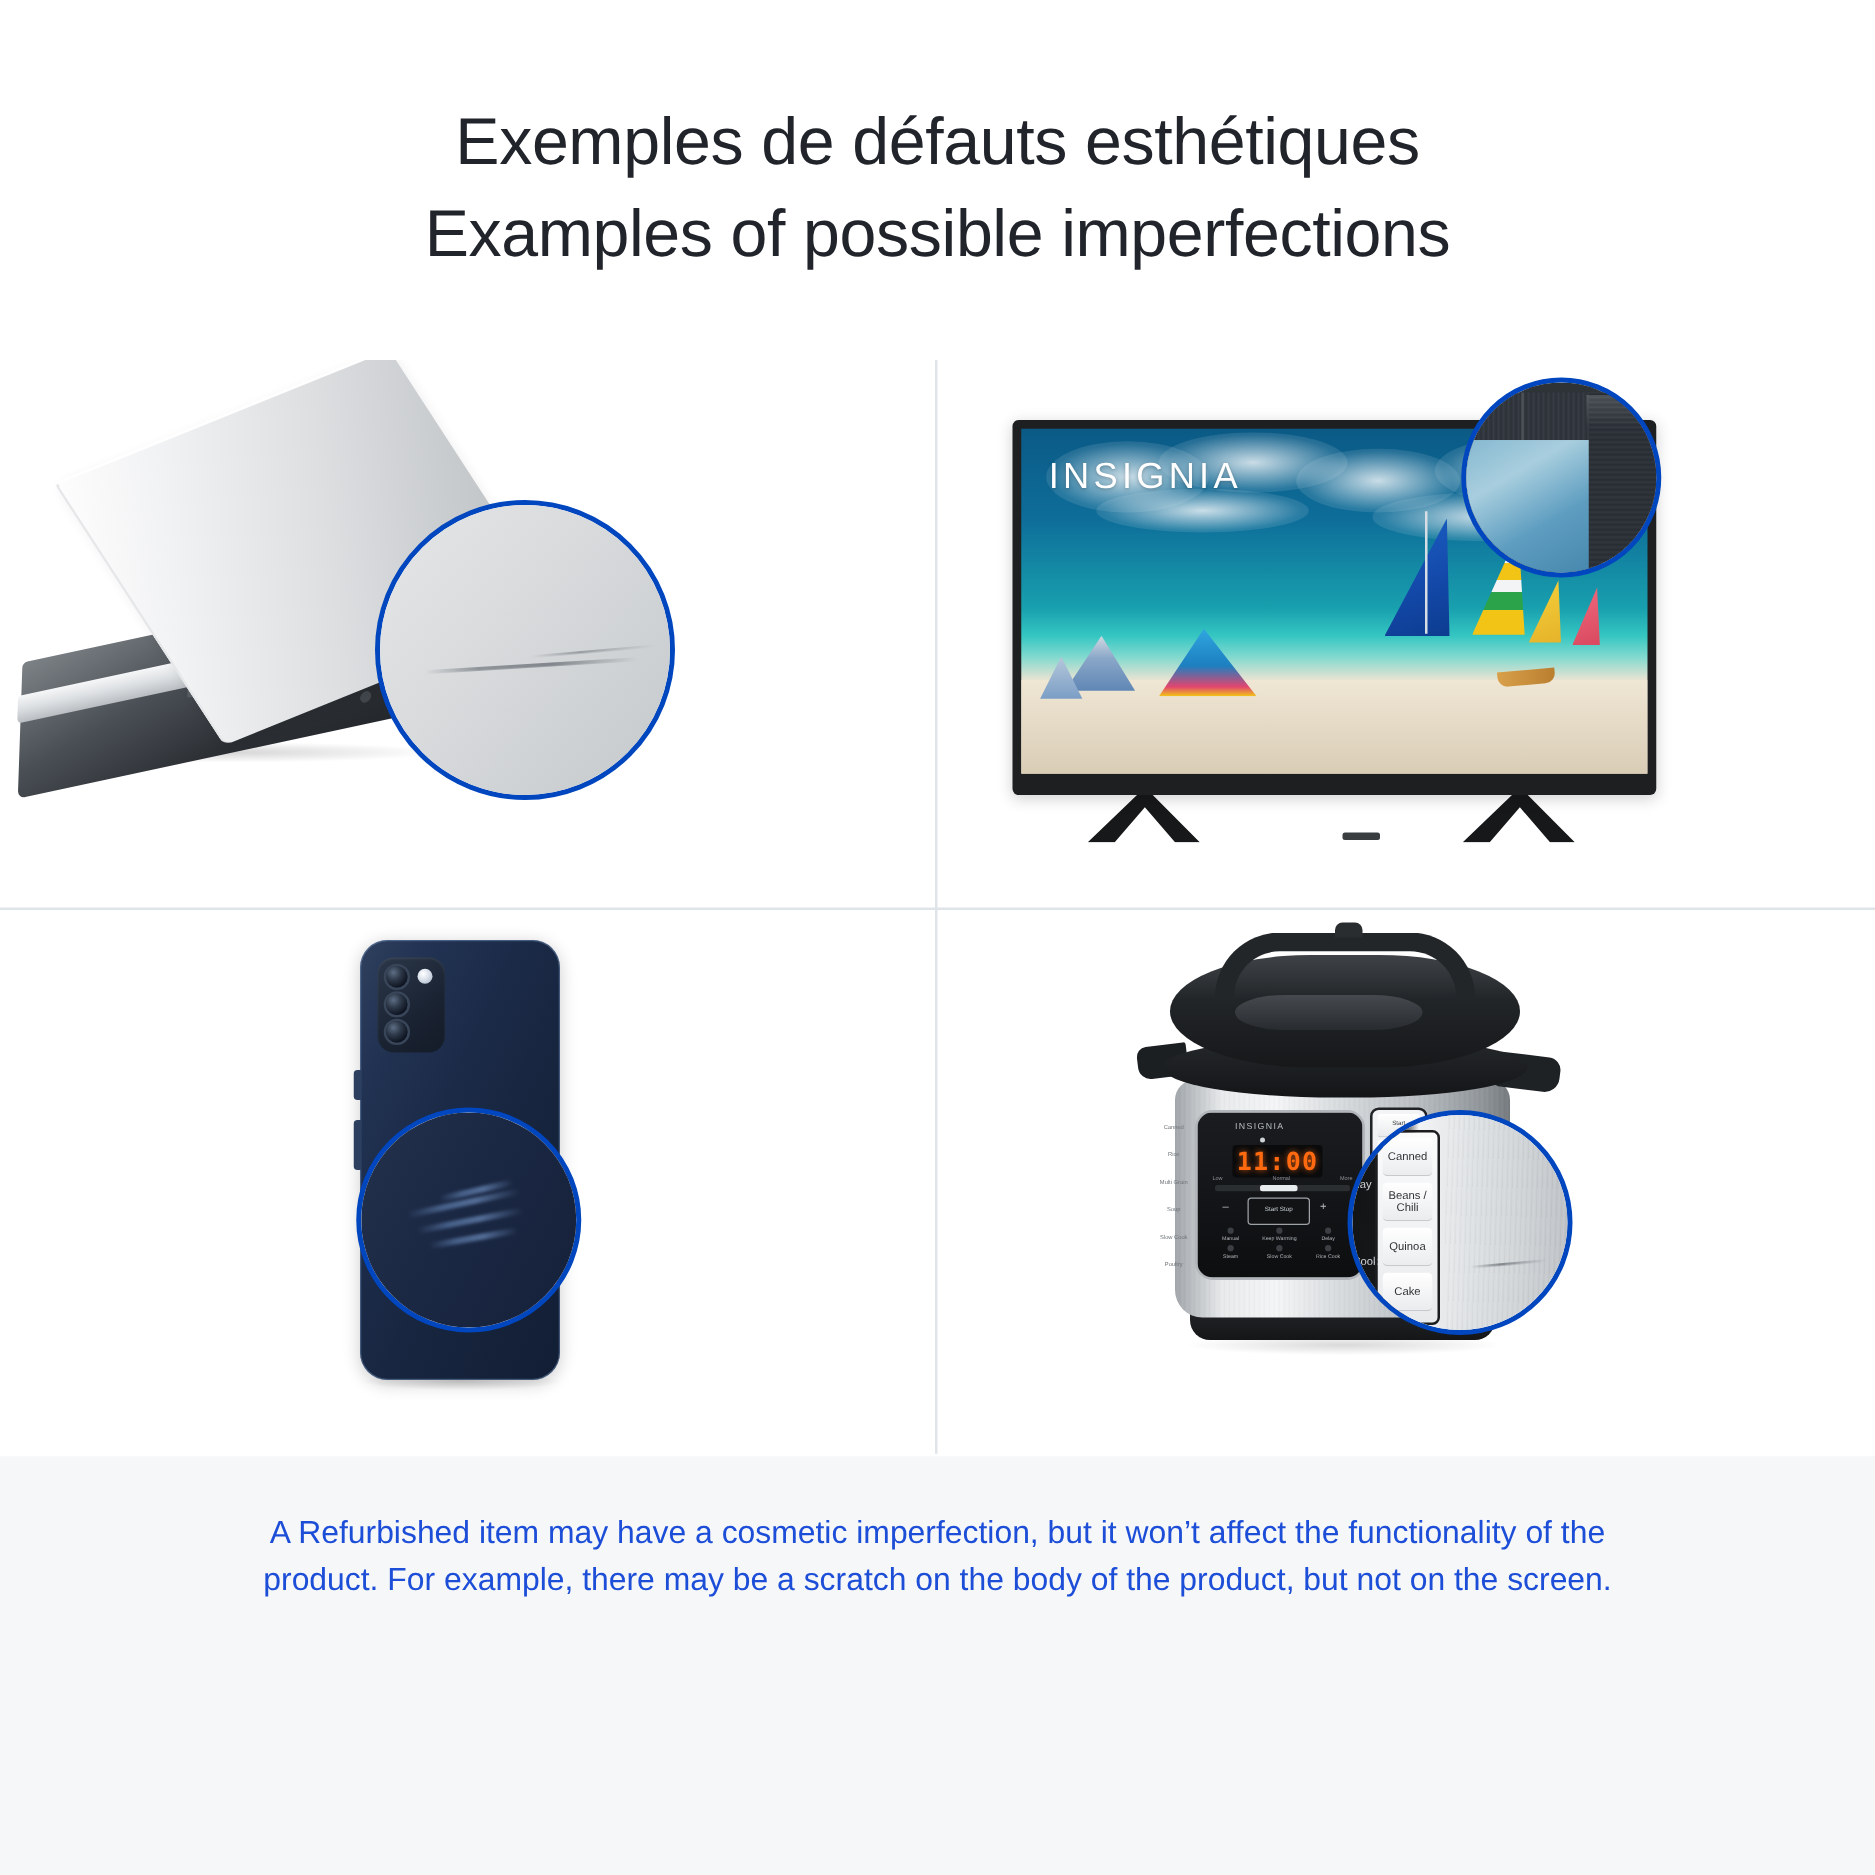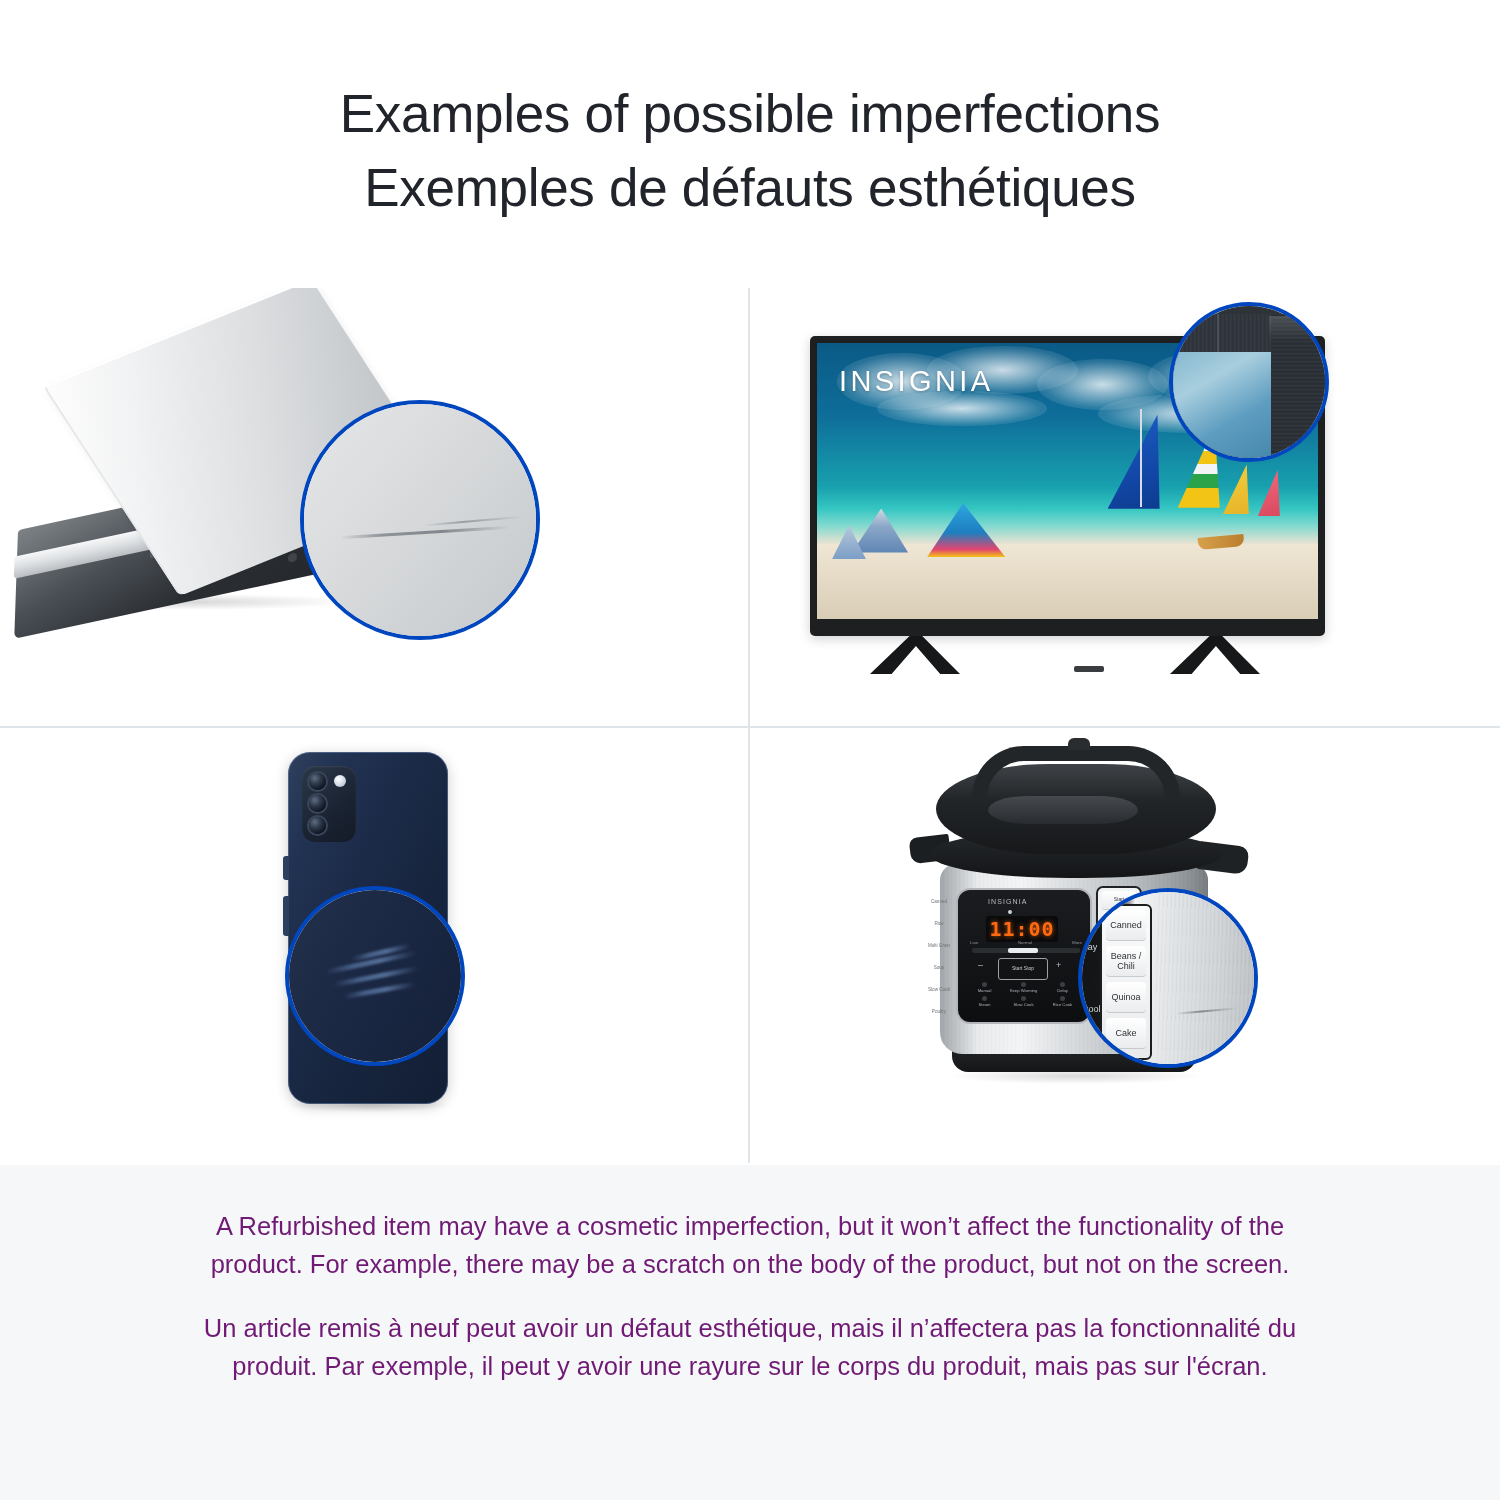--- a/index.html
+++ b/index.html
@@ -367,32 +367,32 @@
   .footer{
     position:absolute;left:0;top:1165px;width:1500px;height:335px;
     background:#f6f7f9;
     padding:42px 190px 0;
     box-sizing:border-box;
   }
   .para{
     text-align:center;
     font-size:25.5px;
     line-height:38px;
-    color:#701a75;
+    color:#1d4ed8;
     margin:0 0 26px;
   }
 </style>
 </head>
 <body>
 
 <div class="page">
 
   <div class="header">
+    <div class="title-line">Exemples de défauts esthétiques</div>
     <div class="title-line">Examples of possible imperfections</div>
-    <div class="title-line">Exemples de défauts esthétiques</div>
   </div>
 
   <div class="grid">
     <div class="v-divider"></div>
     <div class="h-divider"></div>
 
     <div class="cell cell-tl">
       <div class="cell-inner">
         <div class="laptop-wrap">
           <div class="laptop-shadow"></div>
@@ -611,16 +611,15 @@
             </div>
             <div class="zk-scratch"></div>
           </div>
         </div>
       </div>
     </div>
   </div>
 
   <div class="footer">
     <p class="para">A Refurbished item may have a cosmetic imperfection, but it won’t affect the functionality of the product. For example, there may be a scratch on the body of the product, but not on the screen.</p>
-    <p class="para">Un article remis à neuf peut avoir un défaut esthétique, mais il n’affectera pas la fonctionnalité du produit. Par exemple, il peut y avoir une rayure sur le corps du produit, mais pas sur l'écran.</p>
   </div>
 
 </div>
 
 </body></html>

